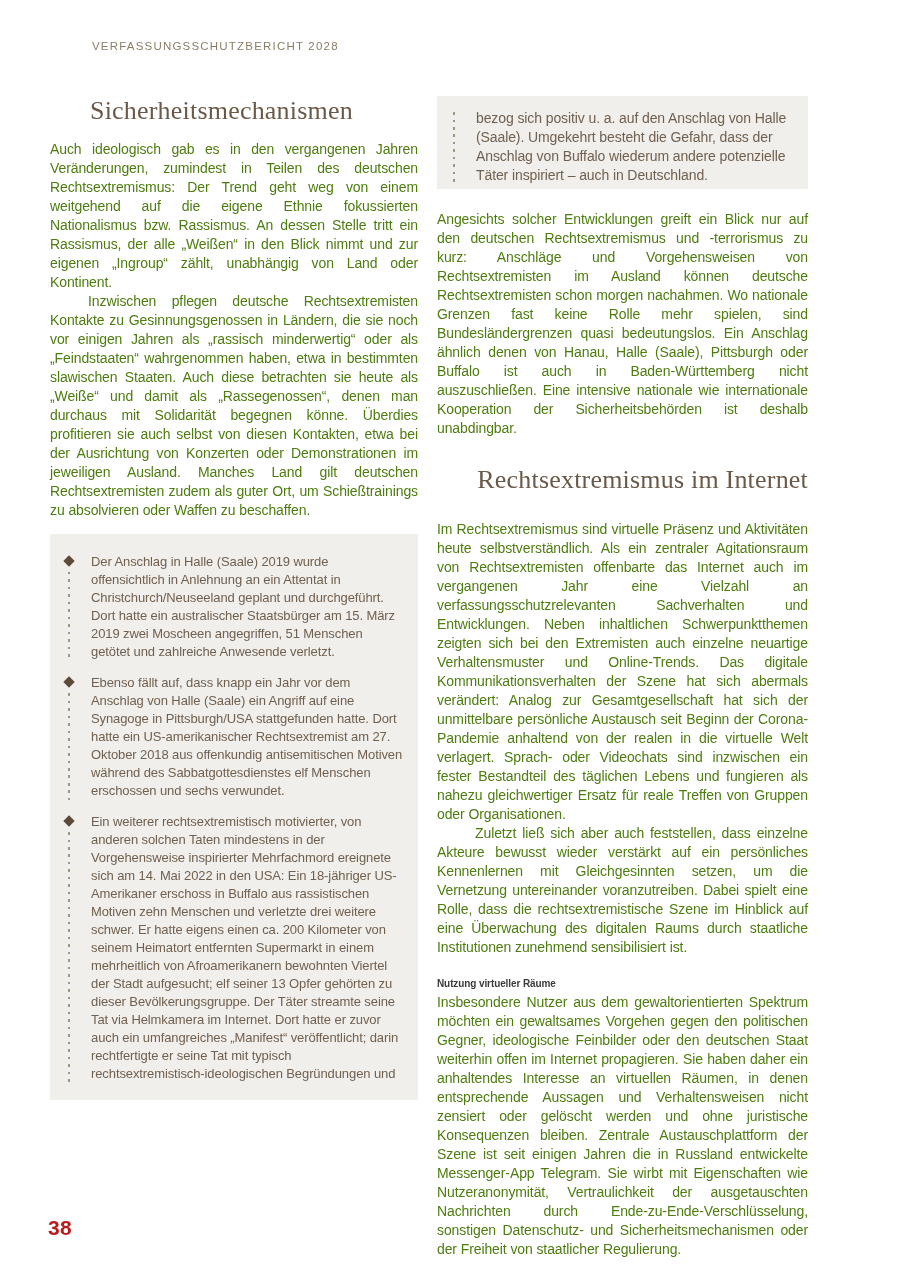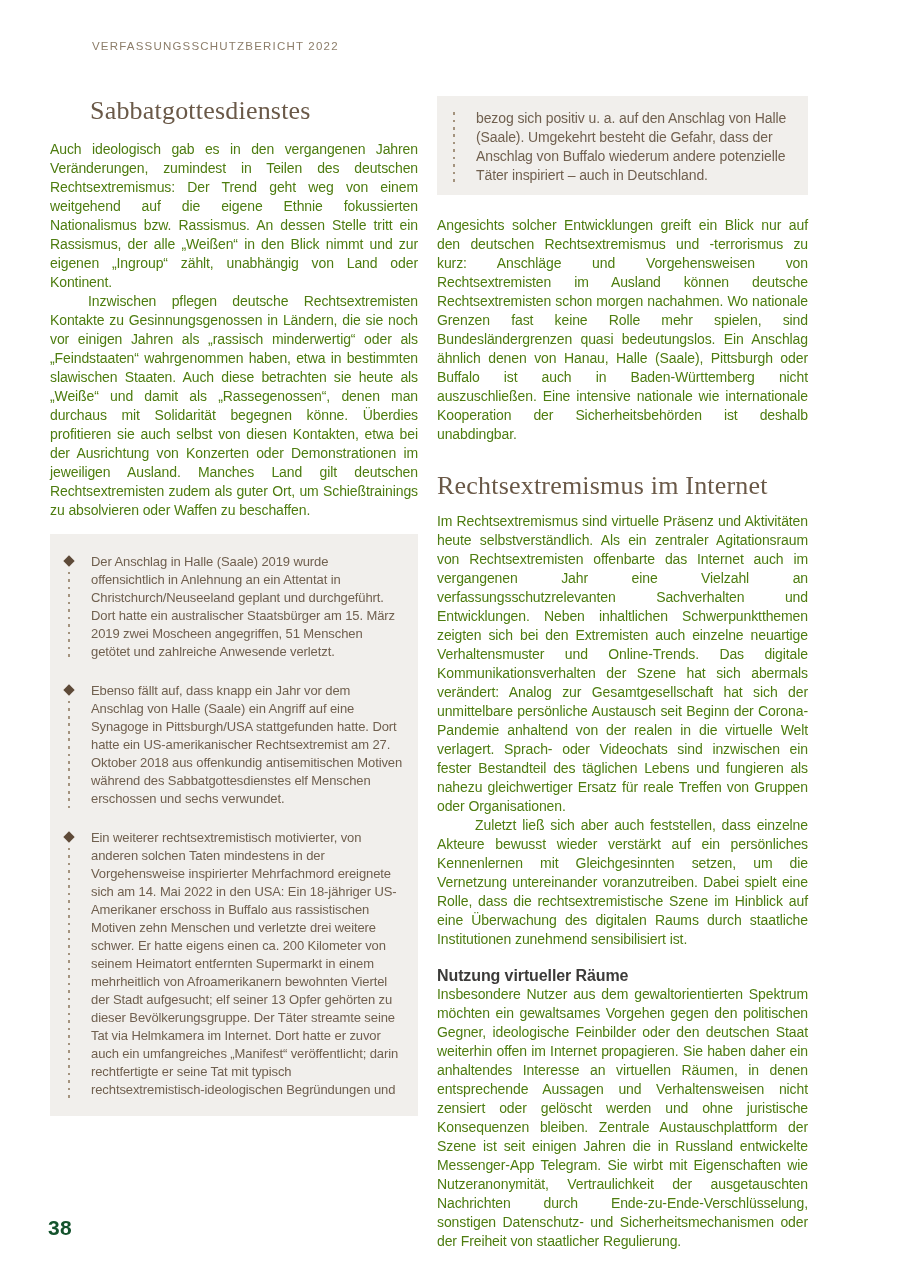--- a/index.html
+++ b/index.html
@@ -12,76 +12,76 @@
     font-size:11.5px; letter-spacing:1.2px; color:#8c7d69; font-weight:400;
   }
   .col { position:absolute; top:96px; }
   .col-left  { left:50px;  width:368px; }
   .col-right { left:437px; width:371px; }
 
   h1.serif {
     font-family:"Liberation Serif", serif; font-weight:400;
     font-size:26px; color:#6a5948; margin:0 0 14px 40px; letter-spacing:0.2px;
   }
-  .col-right h1.serif { text-align:left; margin:27px 0 11px 0; }
+  .col-right h1.serif { text-align:right; margin:27px 0 25px 0; }
 
   p.body {
     font-size:14px; line-height:19px; color:#4d7c0f;
     margin:0; letter-spacing:-0.1px;
   }
   .just { text-align:justify; hyphens:auto; overflow-wrap:break-word; }
   .indent { text-indent:38px; }
 
   .graybox { background:#f1efec; }
 
   .bullets {
     margin-top:14px; padding:19px 14px 17px 13px;
-    display:flex; flex-direction:column; gap:21px;
+    display:flex; flex-direction:column; gap:13px;
   }
   .bullet-item { display:flex; align-items:stretch; }
   .marker {
     flex:0 0 28px; display:flex; flex-direction:column;
     align-items:flex-start; padding-top:4px;
   }
   .diamond {
     width:8px; height:8px; background:#5e4a38; transform:rotate(45deg);
     margin-left:2px; flex:0 0 auto;
   }
   .dotline {
     flex:1 1 auto; width:2px; margin-left:5px; margin-top:7px;
     background-image:repeating-linear-gradient(to bottom,#a4937e 0 2.5px, transparent 2.5px 7.5px);
   }
   .btext {
     flex:1 1 auto; font-size:13px; line-height:18px; color:#70604f;
     letter-spacing:-0.1px; text-align:left;
   }
 
-  .quote { display:flex; padding:13px 16px 10px 15px; margin-bottom:21px; }
+  .quote { display:flex; padding:13px 16px 4px 15px; margin-bottom:21px; }
   .quote .marker { flex:0 0 24px; padding-top:3px; padding-bottom:2px; }
   .quote .dotline { margin-top:0; margin-left:1px; }
   .quote .btext { font-size:14px; line-height:19px; }
 
   h3.sub {
-    font-size:16px; line-height:19px; font-weight:bold; color:#3c3b39;
+    font-size:10px; line-height:19px; font-weight:bold; color:#3c3b39;
     margin:17px 0 0 0; letter-spacing:-0.1px;
   }
   .pagenum {
     position:absolute; left:48px; top:1216px;
-    font-size:21px; font-weight:bold; color:#14532d; letter-spacing:0.3px;text-align:center;
+    font-size:21px; font-weight:bold; color:#b91c1c; letter-spacing:0.3px;text-align:center;
   }
 </style>
 </head>
 <body>
 
 <div class="page">
 
-  <div class="running-head">VERFASSUNGSSCHUTZBERICHT 2022</div>
+  <div class="running-head">VERFASSUNGSSCHUTZBERICHT 2028</div>
 
   <div class="col col-left">
-    <h1 class="serif">Sabbatgottesdienstes</h1>
+    <h1 class="serif">Sicherheitsmechanismen</h1>
     <p class="body just">Auch ideologisch gab es in den vergangenen Jahren Veränderungen, zumindest in Teilen des deutschen Rechtsextremismus: Der Trend geht weg von einem weitgehend auf die eigene Ethnie fokussierten Nationalismus bzw. Rassismus. An dessen Stelle tritt ein Rassismus, der alle „Weißen“ in den Blick nimmt und zur eigenen „Ingroup“ zählt, unabhängig von Land oder Kontinent.</p>
     <p class="body just indent">Inzwischen pflegen deutsche Rechtsextremisten Kontakte zu Gesinnungsgenossen in Ländern, die sie noch vor einigen Jahren als „rassisch minderwertig“ oder als „Feindstaaten“ wahrgenommen haben, etwa in bestimmten slawischen Staaten. Auch diese betrachten sie heute als „Weiße“ und damit als „Rassegenossen“, denen man durchaus mit Solidarität begegnen könne. Überdies profitieren sie auch selbst von diesen Kontakten, etwa bei der Ausrichtung von Konzerten oder Demonstrationen im jeweiligen Ausland. Manches Land gilt deutschen Rechtsextremisten zudem als guter Ort, um Schießtrainings zu absolvieren oder Waffen zu beschaffen.</p>
 
     <div class="graybox bullets">
       <div class="bullet-item">
         <div class="marker">
           <span class="diamond"></span>
           <span class="dotline"></span>
         </div>
         <div class="btext">Der Anschlag in Halle (Saale) 2019 wurde offensichtlich in Anlehnung an ein Attentat in Christchurch/Neuseeland geplant und durchgeführt. Dort hatte ein australischer Staatsbürger am 15. März 2019 zwei Moscheen angegriffen, 51 Menschen getötet und zahlreiche Anwesende verletzt.</div>

